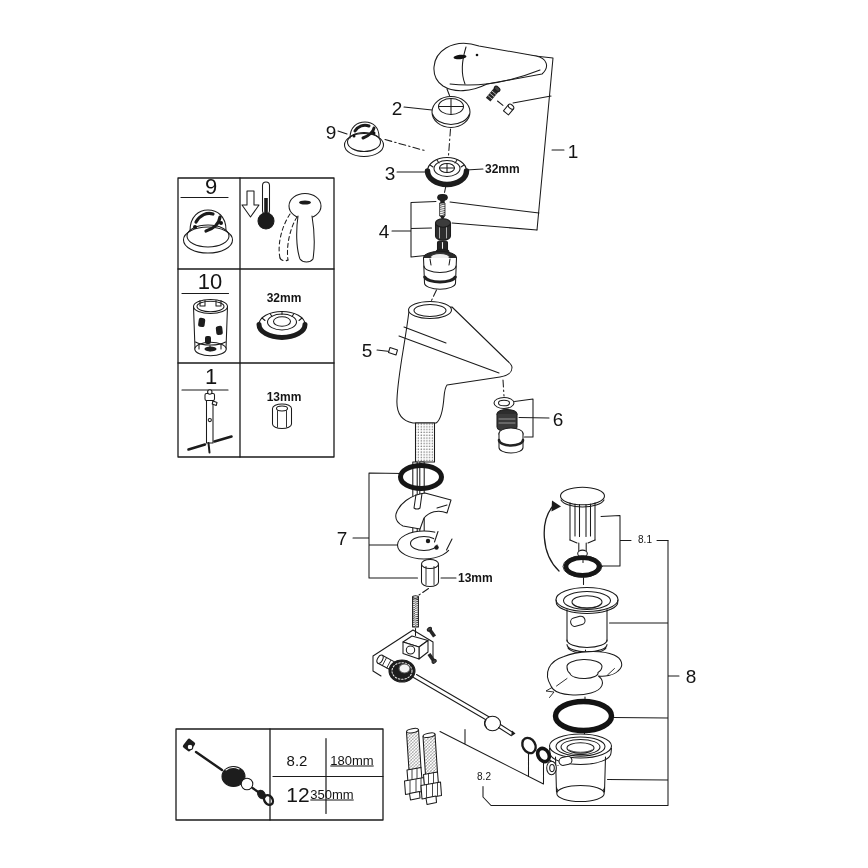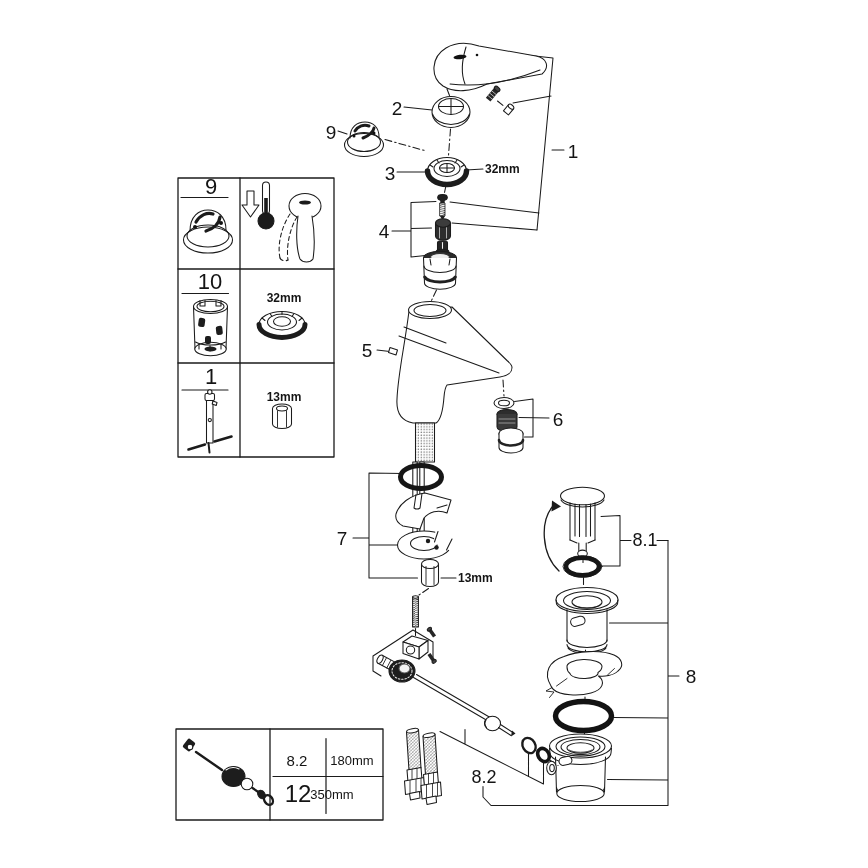--- a/index.html
+++ b/index.html
@@ -2,22 +2,22 @@
 <html><head>
 <meta charset="utf-8">
 <style>
   html,body{margin:0;padding:0;background:#fff;}
   .stage{position:relative;width:868px;height:868px;background:#fff;overflow:hidden;
          font-family:"Liberation Sans",sans-serif;}
   .stage svg{position:absolute;left:0;top:0;}
   .lbl{position:absolute;transform:translate(-50%,-50%);color:#141414;line-height:1;
        font-family:"Liberation Sans",sans-serif;white-space:nowrap;}
   .la{transform:translate(0,-50%);}
-  .fs19{font-size:19px;} .fs15{font-size:18px;} .fs14{font-size:15px;}
-  .fs12{font-size:12px;font-weight:bold;} .fs21{font-size:22px;} .fs20{font-size:24px;} .fs13{font-size:13px;}
+  .fs19{font-size:19px;} .fs15{font-size:10px;} .fs14{font-size:15px;}
+  .fs12{font-size:12px;font-weight:bold;} .fs21{font-size:22px;} .fs20{font-size:21px;} .fs13{font-size:13px;text-decoration:underline;}
 </style>
 </head>
 <body>
 
 <div class="stage">
 
 <svg width="868" height="868" viewBox="0 0 868 868">
 <defs>
   <pattern id="knurl" width="2.8" height="2.8" patternUnits="userSpaceOnUse">
     <rect width="2.8" height="2.8" fill="#fff"></rect>

